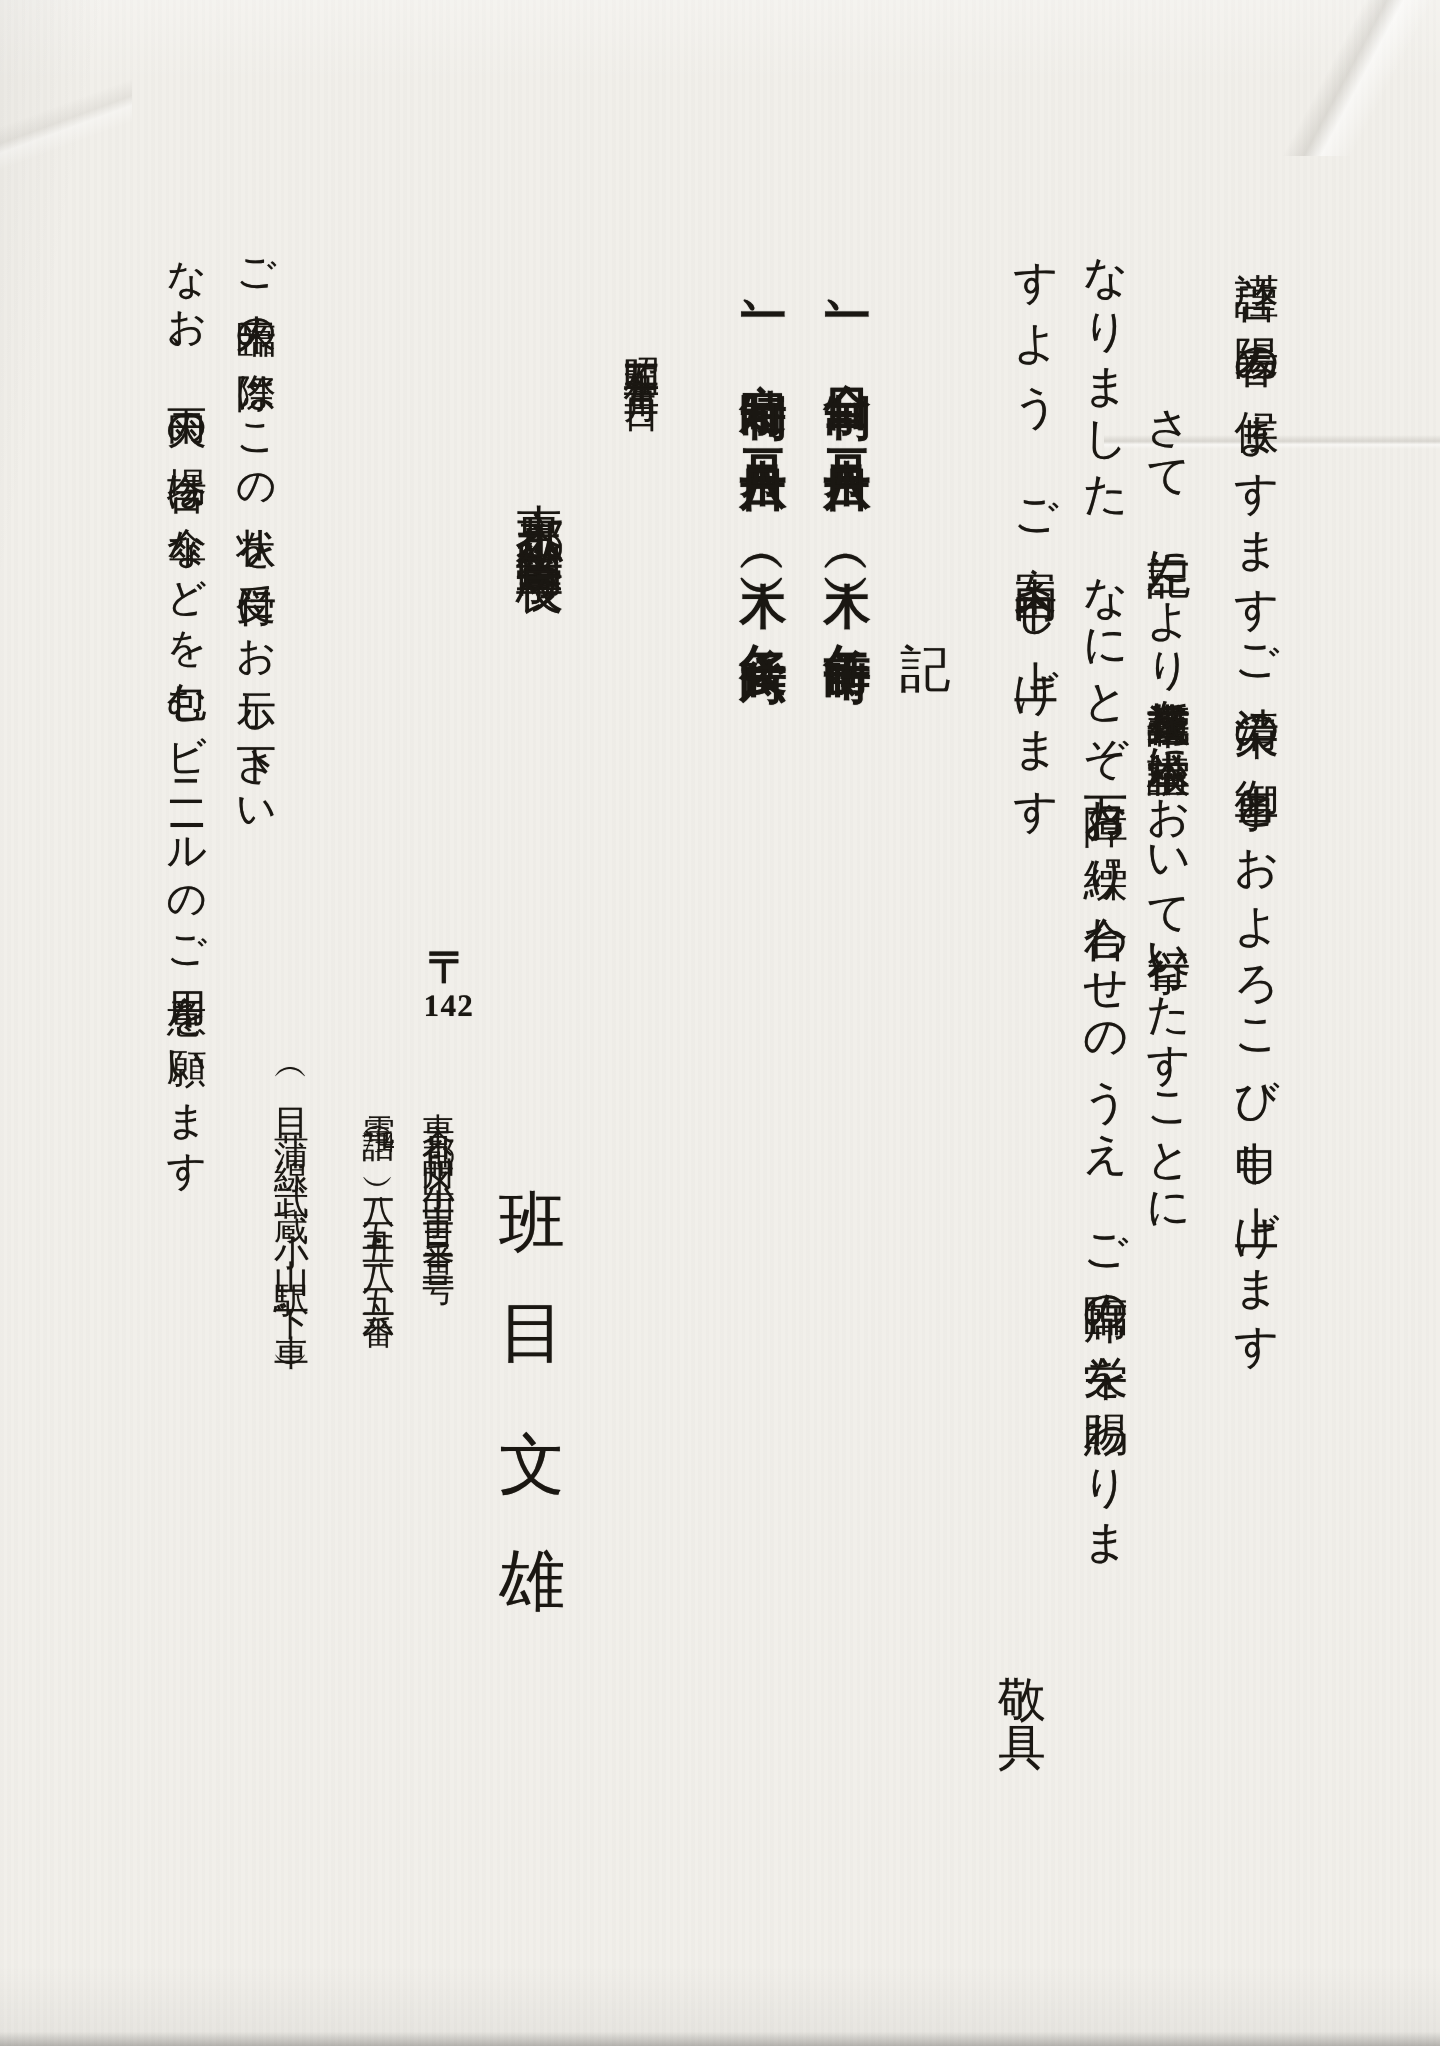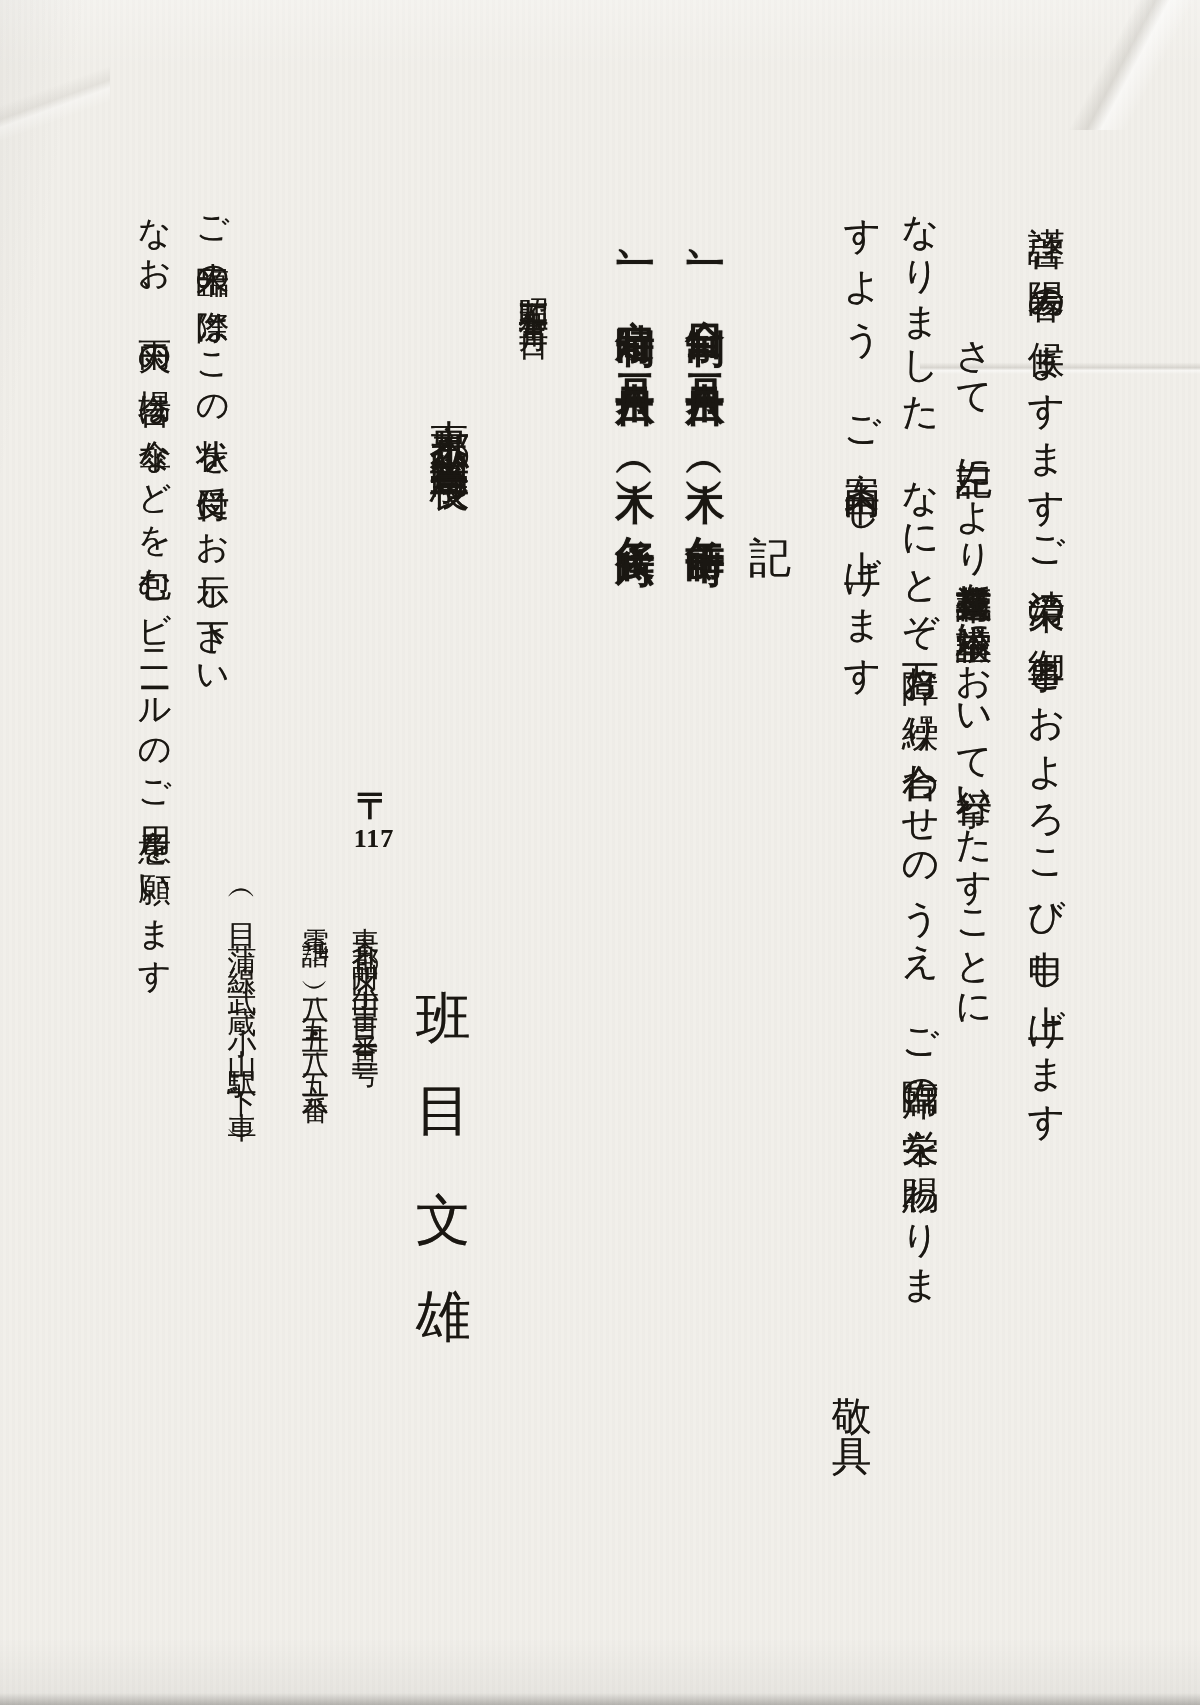--- a/index.html
+++ b/index.html
@@ -101,21 +101,21 @@
   <div class="vcol c-item c-item1">一、全日制　三月十八日　　（木）　午前十時</div>
   <div class="vcol c-item c-item2">一、定時制　三月十八日　　（木）　午後六時</div>
 
   <div class="vcol c-date">昭和五十一年三月一日</div>
 
   <div class="vcol c-school">東京都立小山台高等学校長</div>
   <div class="vcol c-name">班目文雄</div>
 
   <div class="postal">
     <div class="postal-mark">〒</div>
-    <div class="postal-num">117</div>
+    <div class="postal-num">142</div>
   </div>
 
   <div class="vcol c-address">東京都品川区小山三丁目三番三二号</div>
 
   <div class="vcol c-phone"><span>電話（</span><span class="tcy">714</span><span>）八一五五・八一五六番</span></div>
 
   <div class="vcol c-station">（目蒲線武蔵小山駅下車）</div>
 
   <div class="vcol c-note1">ご来臨の際はこの状を受付にお示し下さい</div>
   <div class="vcol c-note2">なお、雨天の場合は傘などを包むビニールのご用意を願います</div>

